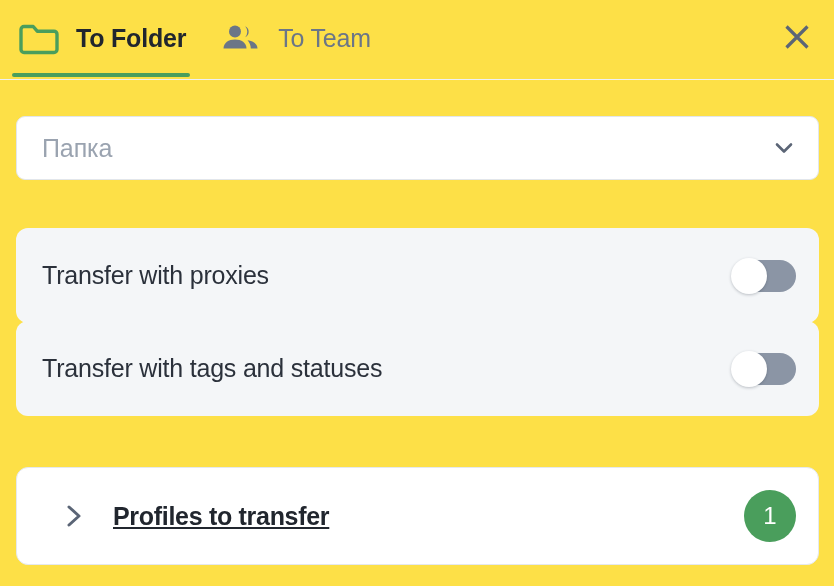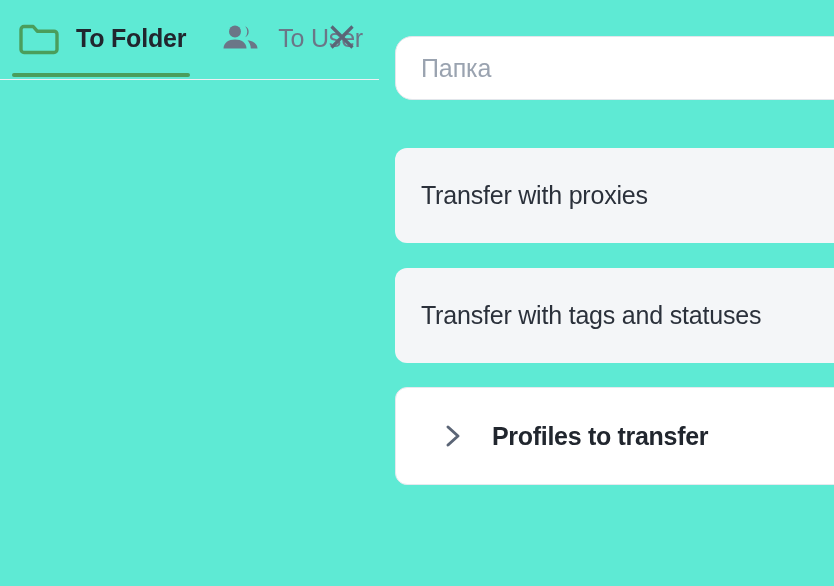--- a/index.html
+++ b/index.html
@@ -9,23 +9,23 @@
     height: 586px;
     background: #ffffff;
     font-family: "Liberation Sans", sans-serif;
     overflow: hidden;
   }
 
   .modal {
     position: relative;
     width: 834px;
     height: 586px;
-    background: #5eead4;
-    display: flex;
-    flex-direction: row;
+    background: #fde047;
+    display: flex;
+    flex-direction: column;
   }
 
   
   .tabbar {
     position: relative;
     height: 80px;
     flex: 0 0 80px;
     display: flex;
     align-items: flex-start;
     border-bottom: 1px solid #eef0f3;
@@ -102,21 +102,21 @@
   }
 
   
   .select-field {
     position: absolute;
     left: 16px;
     top: 36px;
     width: 803px;
     height: 64px;
     border: 1px solid #e2e6eb;
-    border-radius: 17px;
+    border-radius: 9px;
     background: #ffffff;
     display: flex;
     align-items: center;
     padding: 0 20px 0 25px;
     cursor: pointer;
   }
 
   .select-value {
     flex: 1 1 auto;
     font-size: 25px;
@@ -140,21 +140,21 @@
     width: 803px;
     height: 95px;
     background: #f4f6f8;
     border-radius: 12px;
     display: flex;
     align-items: center;
     padding: 0 23px 0 26px;
   }
 
   .toggle-row.row1 { top: 148px; }
-  .toggle-row.row2 { top: 268px; align-items: center; }
+  .toggle-row.row2 { top: 241px; align-items: center; }
 
   .toggle-label {
     flex: 1 1 auto;
     font-size: 25px;
     color: #2b313b;
     letter-spacing: -0.2px;
   }
 
   .switch {
     flex: 0 0 auto;
@@ -202,20 +202,21 @@
     justify-content: center;
     margin-right: 24px;
   }
 
   .profiles-title {
     flex: 1 1 auto;
     font-size: 25px;
     font-weight: bold;
     color: #21262e;
     letter-spacing: -0.3px;
+    text-decoration: underline;
   }
 
   .count-badge {
     flex: 0 0 auto;
     width: 52px;
     height: 52px;
     border-radius: 50%;
     background: #4a9e5c;
     color: #ffffff;
     font-size: 24px;
@@ -244,21 +245,21 @@
 
     <div class="tab">
       <span class="tab-icon">
         <svg width="42" height="34" viewBox="0 0 42 34" fill="none">
           <circle cx="15" cy="9.5" r="6" fill="#6b7687"></circle>
           <path d="M3.5 26.5 C3.5 20.8 8.6 17.5 15 17.5 C21.4 17.5 26.5 20.8 26.5 26.5 Z" fill="#6b7687"></path>
           <path d="M25.2 4.2 A6.1 6.1 0 0 1 25.2 15.2 A8.4 8.4 0 0 0 25.2 4.2 Z" fill="#6b7687"></path>
           <path d="M27.5 18.2 C33 18.9 37.5 21.8 37.5 26.5 H30.8 C30.8 23.3 29.5 20.4 27.5 18.2 Z" fill="#6b7687"></path>
         </svg>
       </span>
-      <span class="tab-label">To User</span>
+      <span class="tab-label">To Team</span>
 
     </div>
 
 
     <div class="close-btn">
       <span>
         <svg width="32" height="32" viewBox="0 0 32 32" fill="none">
           <path d="M5.5 5.5 L26.5 26.5 M26.5 5.5 L5.5 26.5" stroke="#5b6576" stroke-width="3.2" stroke-linecap="butt"></path>
         </svg>
       </span>

